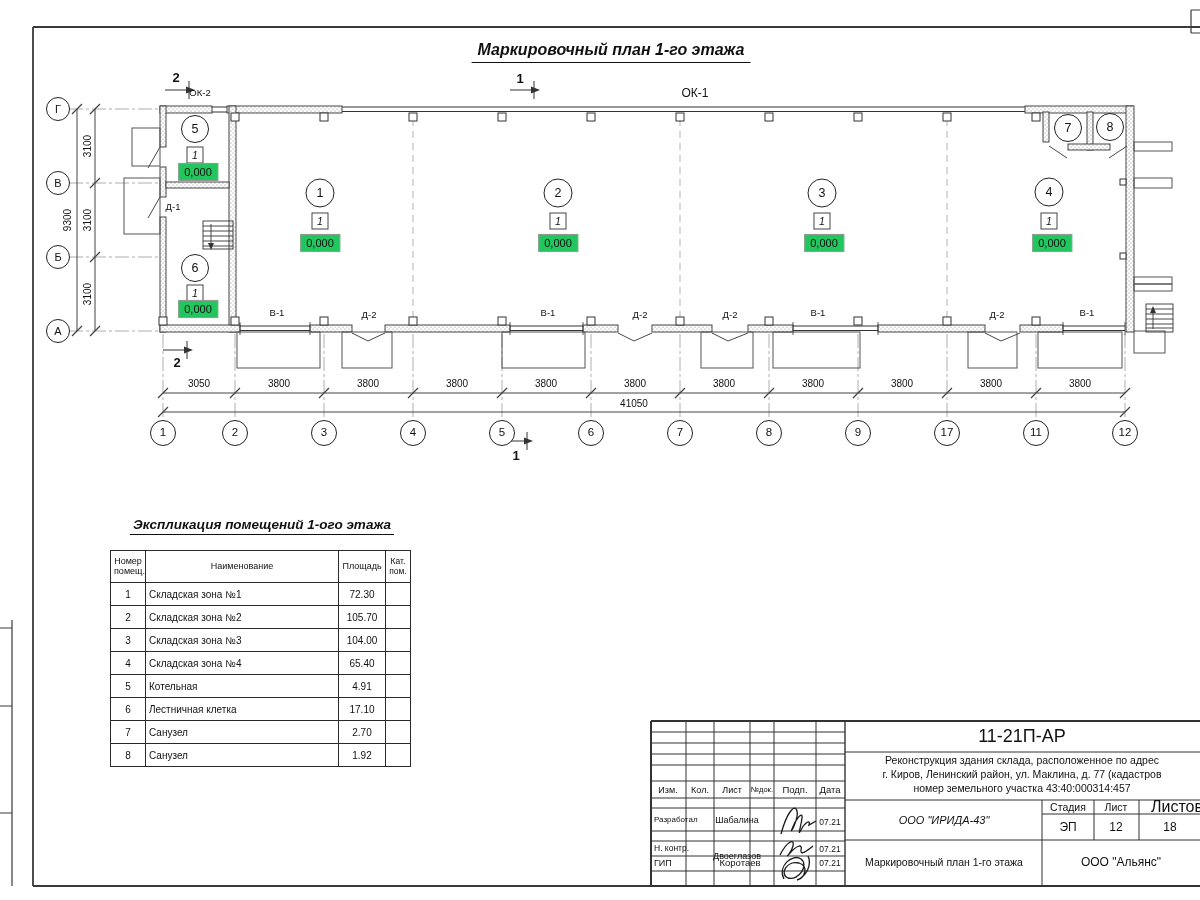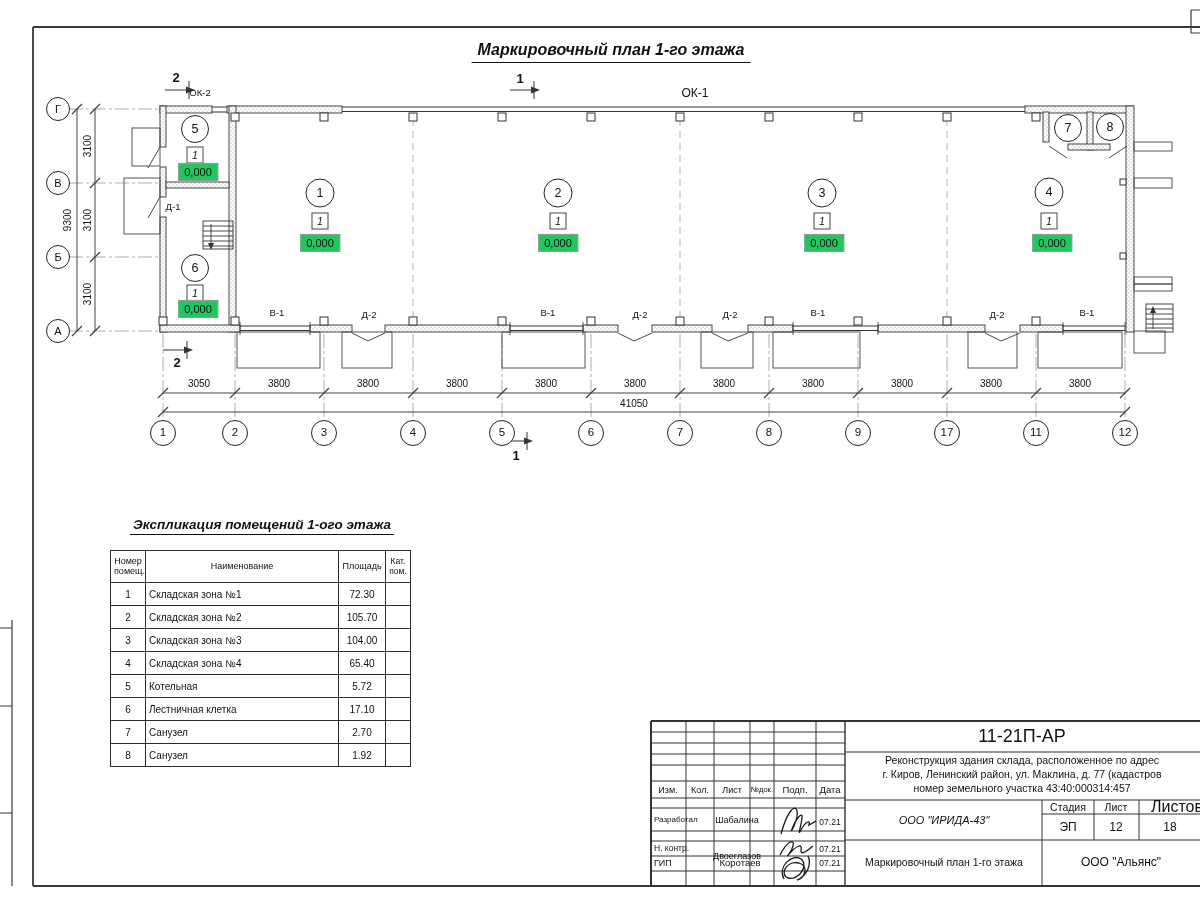--- a/index.html
+++ b/index.html
@@ -300,21 +300,21 @@
         </tr>
     <tr>
           <td class="c">4</td>
           <td>Складская зона №4</td>
           <td class="c">65.40</td>
           <td></td>
         </tr>
     <tr>
           <td class="c">5</td>
           <td>Котельная</td>
-          <td class="c">5.72</td>
+          <td class="c">4.91</td>
           <td></td>
         </tr>
     <tr>
           <td class="c">6</td>
           <td>Лестничная клетка</td>
           <td class="c">17.10</td>
           <td></td>
         </tr>
     <tr>
           <td class="c">7</td>

